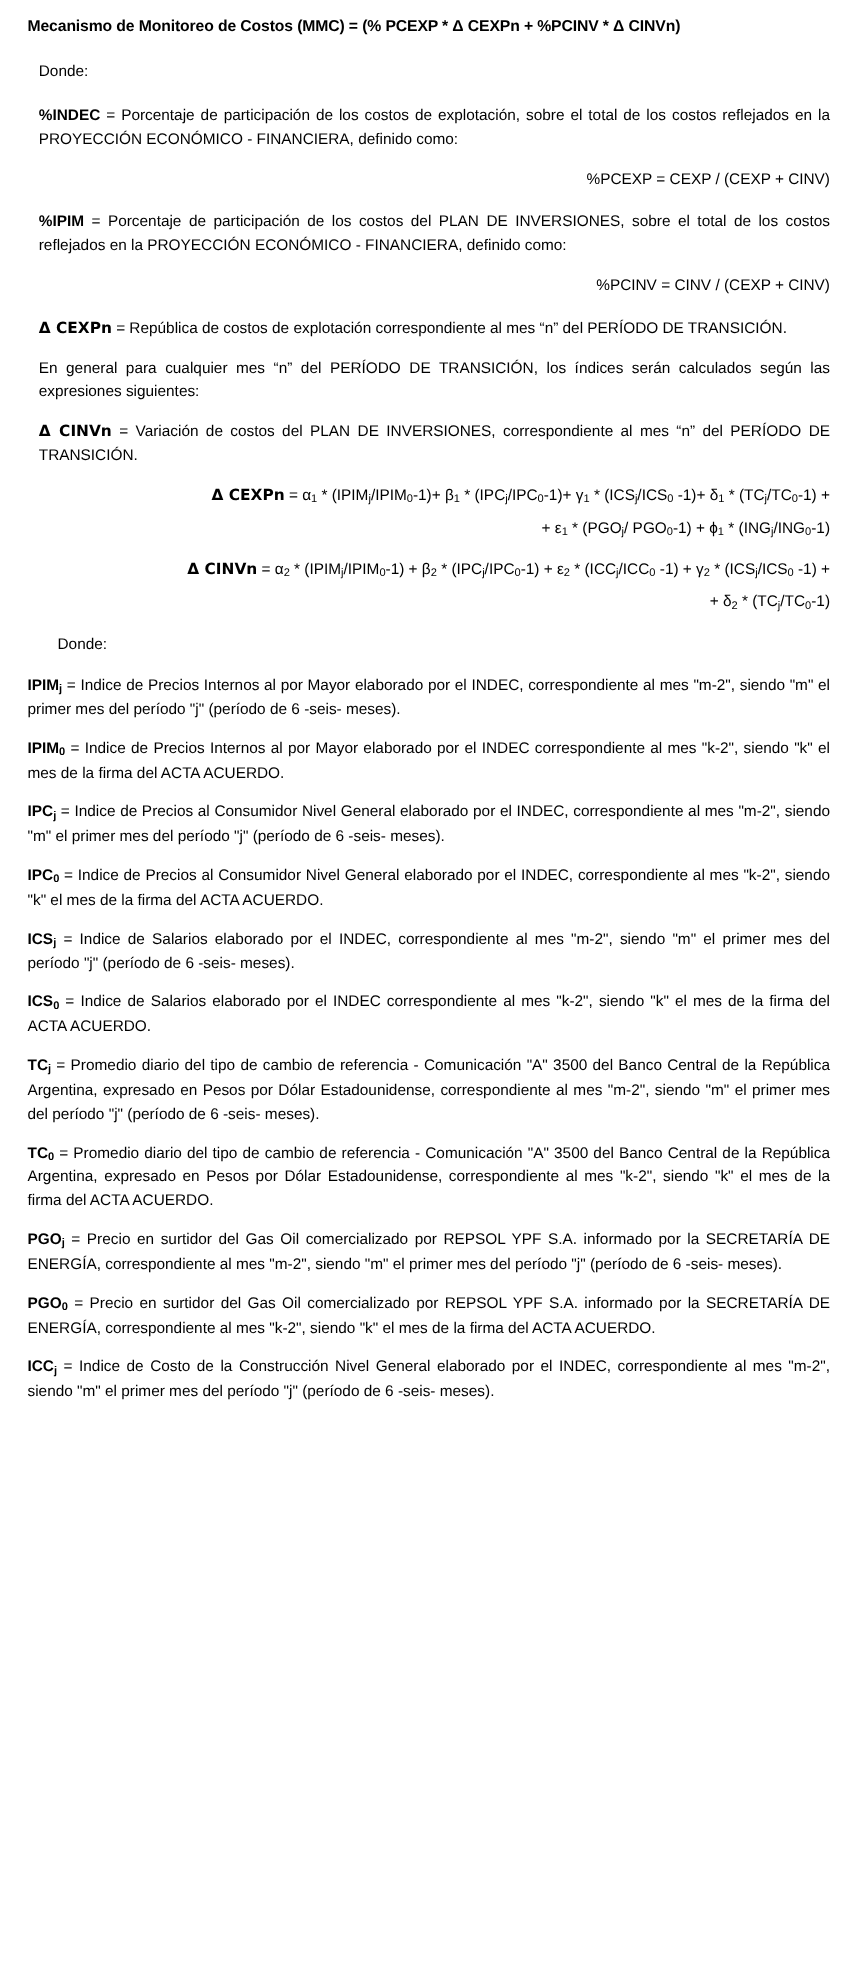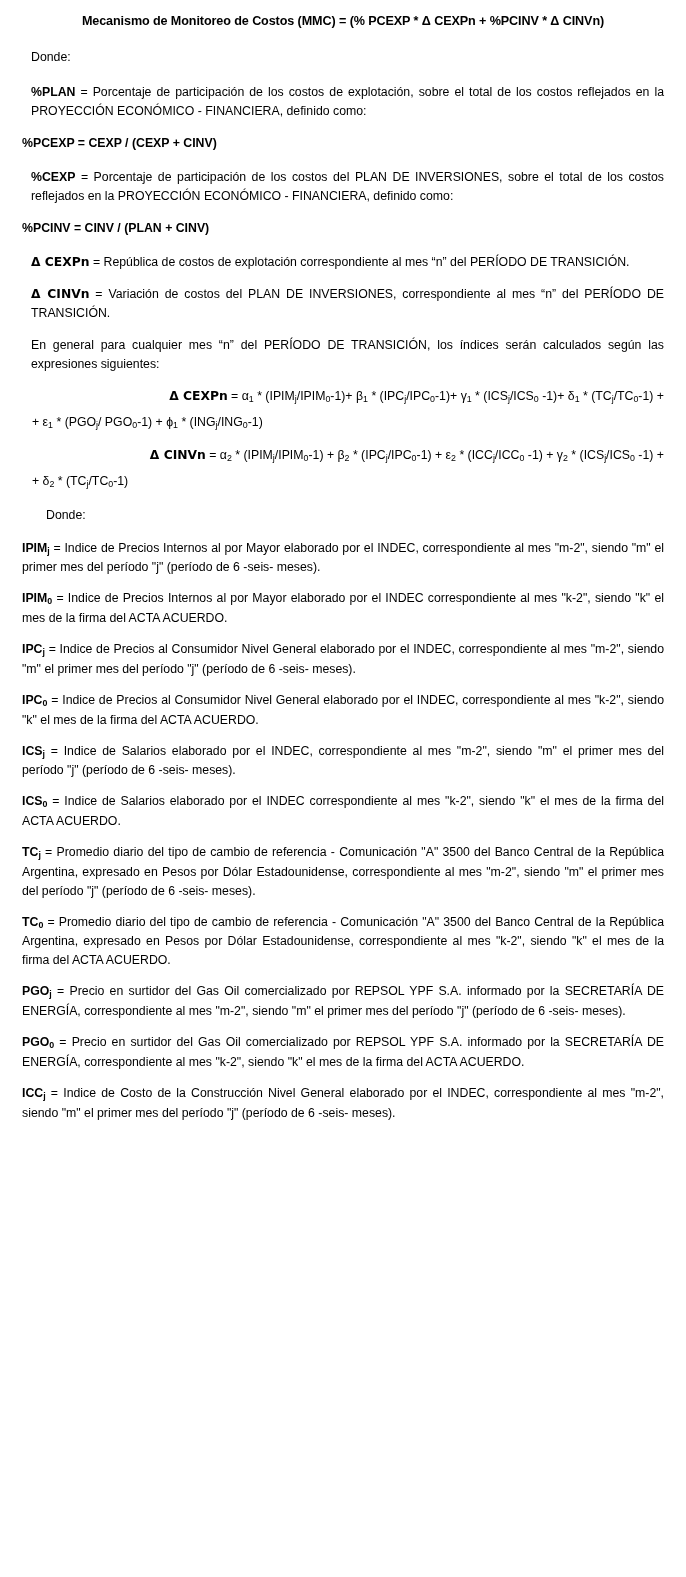--- a/index.html
+++ b/index.html
@@ -17,90 +17,89 @@
     -webkit-font-smoothing: antialiased;
   }
   .page {
     width: 686px;
     box-sizing: border-box;
     padding: 8px 22px 10px 22px;
   }
   .title {
     font-weight: bold;
     font-size: 12.6px;
-    text-align: center;
     margin: 4px 0 16px 0;
     letter-spacing: -0.1px;
   }
   .p {
     margin: 0 0 13px 0;
     text-align: justify;
     text-justify: inter-word;
   }
   .p-indent {
     margin-left: 9px;
   }
   .p-donde {
     margin: 0 0 16px 9px;
   }
   .p-donde2 {
     margin: 0 0 14px 24px;
   }
   .centered {
-    text-align: left;
-    font-weight: bold;
+    text-align: right;
+    font-weight: normal;
     margin: 12px 0 15px 0;
   }
   .formula {
     margin: 0 0 6px 9px;
     text-align: right;
   }
   .formula-cont {
     margin: 0 0 14px 0;
-    text-align: left;
+    text-align: right;
     padding-left: 10px;
   }
   b { font-weight: bold; }
   sub {
     font-size: 0.72em;
     vertical-align: -0.22em;
   }
   .gr { font-family: "DejaVu Sans", sans-serif; margin-top: 20px; }
   .defs .p { margin-bottom: 12px; }
 </style>
 </head>
 <body>
 
 <div class="page">
 
   <div class="title">Mecanismo de Monitoreo de Costos (MMC) = (% PCEXP * Δ CEXPn + %PCINV * Δ CINVn)</div>
 
   <div class="p p-donde">Donde:</div>
 
   <div class="p p-indent">
-    <b>%PLAN</b><span> = Porcentaje de participación de los costos de explotación, sobre el total de los costos reflejados en la PROYECCIÓN ECONÓMICO - FINANCIERA, definido como:</span>
+    <b>%INDEC</b><span> = Porcentaje de participación de los costos de explotación, sobre el total de los costos reflejados en la PROYECCIÓN ECONÓMICO - FINANCIERA, definido como:</span>
   </div>
 
   <div class="centered">%PCEXP = CEXP / (CEXP + CINV)</div>
 
   <div class="p p-indent">
-    <b>%CEXP</b><span> = Porcentaje  de participación de los costos del PLAN DE INVERSIONES, sobre el total de los costos reflejados en la PROYECCIÓN ECONÓMICO - FINANCIERA, definido como:</span>
+    <b>%IPIM</b><span> = Porcentaje  de participación de los costos del PLAN DE INVERSIONES, sobre el total de los costos reflejados en la PROYECCIÓN ECONÓMICO - FINANCIERA, definido como:</span>
   </div>
 
-  <div class="centered">%PCINV = CINV / (PLAN + CINV)</div>
+  <div class="centered">%PCINV = CINV / (CEXP + CINV)</div>
 
   <div class="p p-indent">
     <b class="gr">Δ CEXPn</b><span> = República de costos de explotación correspondiente al mes “n” del PERÍODO DE TRANSICIÓN.</span>
   </div>
 
+  <div class="p p-indent">En general para cualquier mes “n” del PERÍODO DE TRANSICIÓN, los índices serán calculados según las expresiones siguientes:</div>
+
   <div class="p p-indent">
     <b class="gr">Δ CINVn</b><span> = Variación de costos del PLAN DE INVERSIONES, correspondiente al mes “n” del PERÍODO DE TRANSICIÓN.</span>
   </div>
-
-  <div class="p p-indent">En general para cualquier mes “n” del PERÍODO DE TRANSICIÓN, los índices serán calculados según las expresiones siguientes:</div>
 
   <div class="formula">
     <b class="gr">Δ CEXPn</b><span> = α<sub>1</sub> * (IPIM<sub>j</sub>/IPIM<sub>0</sub>-1)+ β<sub>1</sub> * (IPC<sub>j</sub>/IPC<sub>0</sub>-1)+ γ<sub>1</sub> * (ICS<sub>j</sub>/ICS<sub>0</sub> -1)+ δ<sub>1</sub> * (TC<sub>j</sub>/TC<sub>0</sub>-1) +</span>
   </div>
   <div class="formula-cont">+ ε<sub>1</sub> * (PGO<sub>j</sub>/ PGO<sub>0</sub>-1) + ϕ<sub>1</sub> * (ING<sub>j</sub>/ING<sub>0</sub>-1)</div>
 
   <div class="formula">
     <b class="gr">Δ CINVn</b><span> = α<sub>2</sub> *  (IPIM<sub>j</sub>/IPIM<sub>0</sub>-1) + β<sub>2</sub> * (IPC<sub>j</sub>/IPC<sub>0</sub>-1) + ε<sub>2</sub> * (ICC<sub>j</sub>/ICC<sub>0</sub> -1) + γ<sub>2</sub> * (ICS<sub>j</sub>/ICS<sub>0</sub> -1) +</span>
   </div>
   <div class="formula-cont">+ δ<sub>2</sub> * (TC<sub>j</sub>/TC<sub>0</sub>-1)</div>

